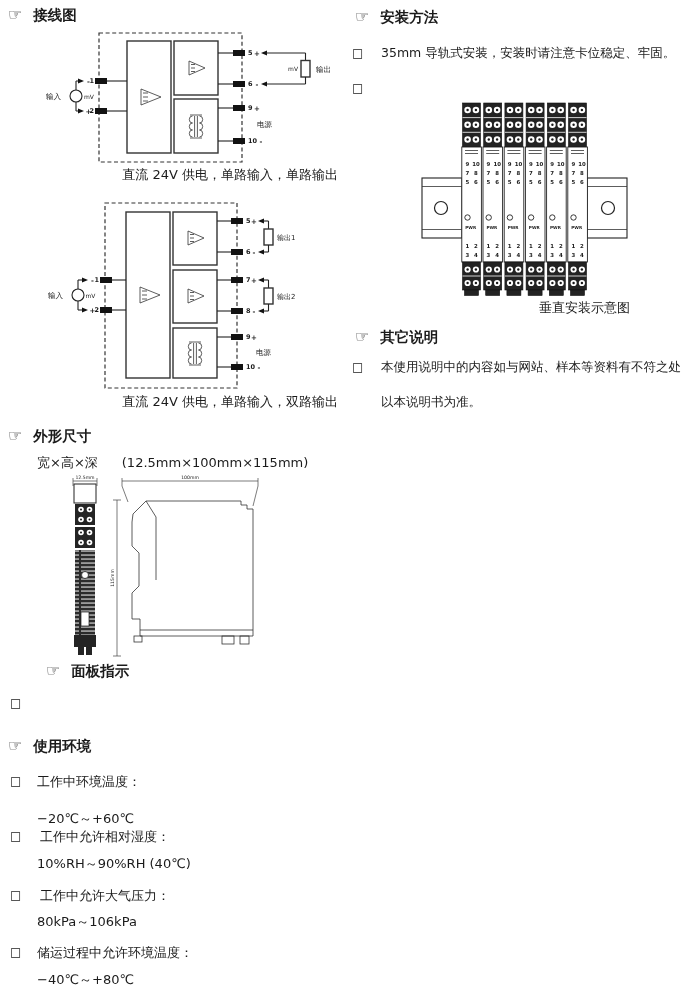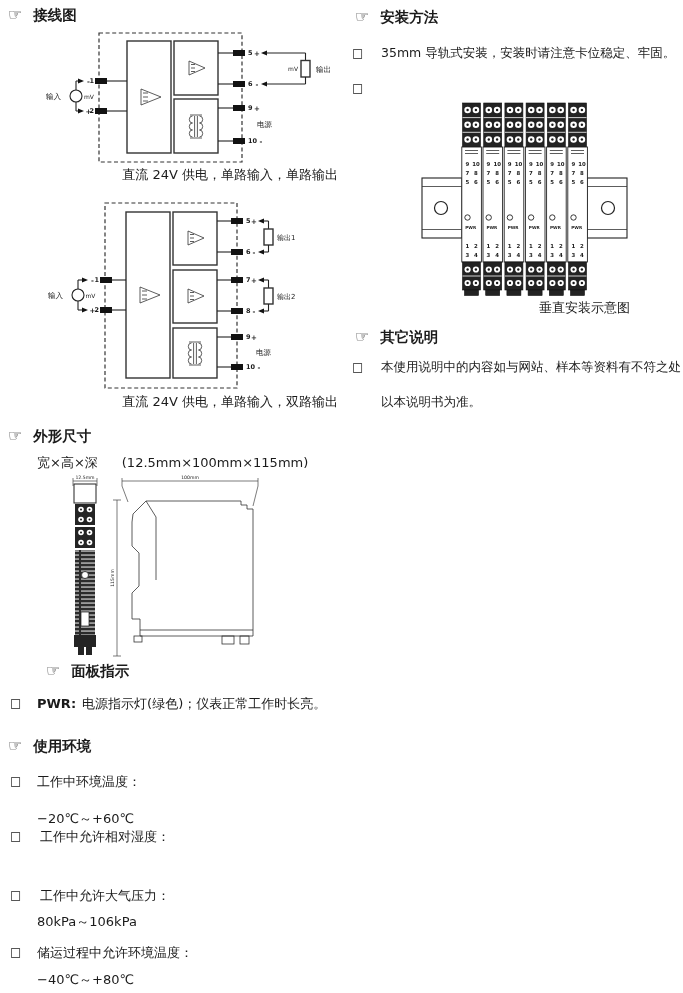--- a/index.html
+++ b/index.html
@@ -322,30 +322,30 @@
       <polyline class="thin" points="146,501 156,517 156,580"></polyline>
       <line class="thin" x1="140" y1="630" x2="253" y2="630"></line>
       <rect class="thin" x="222" y="636" width="12" height="8"></rect>
       <rect class="thin" x="240" y="636" width="9" height="8"></rect>
       <rect class="thin" x="134" y="636" width="8" height="6"></rect>
     </g>
   </svg>
 
   <div class="hd" style="left:18px;top:661px;margin-left:28px;"><span class="ic">☞</span><span>面板指示</span></div>
   <div class="bul" style="left:10px;top:696px;">□</div>
-  <div class="txt" style="left:37px;top:695px;"><b class="inl">PWR:</b><span style="display:inline-block;width:6px;"></span><span>电源指示灯(绿色)；仪表正常工作时长亮。</span></div>
 
   <div class="hd" style="left:8px;top:736px;"><span class="ic">☞</span><span>使用环境</span></div>
 
   <div class="bul" style="left:10px;top:774px;">□</div>
   <div class="txt" style="left:37px;top:773px;">工作中环境温度：</div>
   <div class="txt" style="left:37px;top:801px;margin-top:9px;">−20℃～+60℃</div>
 
   <div class="bul" style="left:10px;top:829px;">□</div>
   <div class="txt" style="left:40px;top:828px;">工作中允许相对湿度：</div>
+  <div class="txt" style="left:37px;top:855px;">10%RH～90%RH (40℃)</div>
 
   <div class="bul" style="left:10px;top:888px;">□</div>
   <div class="txt" style="left:40px;top:887px;">工作中允许大气压力：</div>
   <div class="txt" style="left:37px;top:913px;">80kPa～106kPa</div>
 
   <div class="bul" style="left:10px;top:945px;">□</div>
   <div class="txt" style="left:37px;top:944px;">储运过程中允许环境温度：</div>
   <div class="txt" style="left:37px;top:971px;">−40℃～+80℃</div>
 
   <div class="hd" style="left:355px;top:7px;"><span class="ic">☞</span><span>安装方法</span></div>

